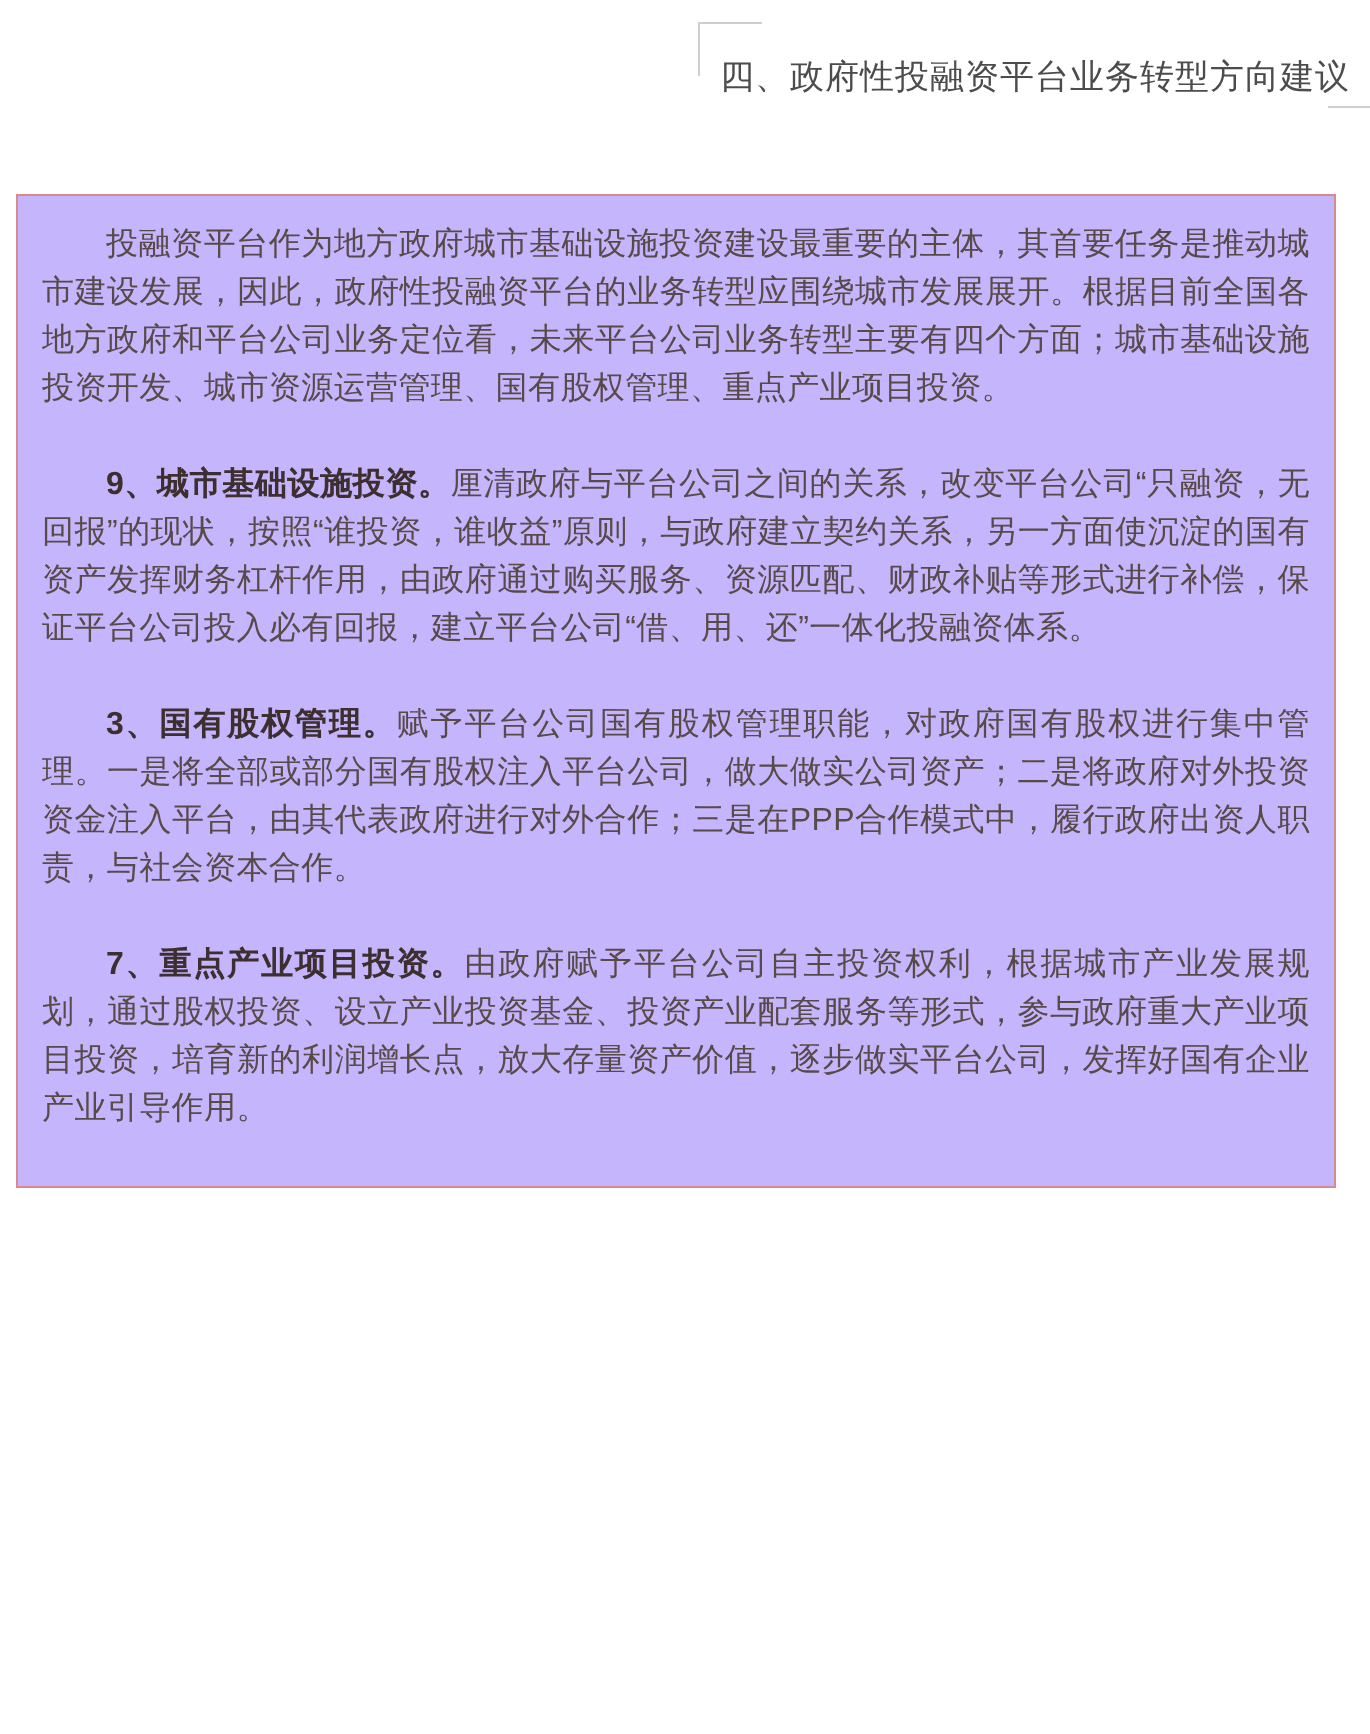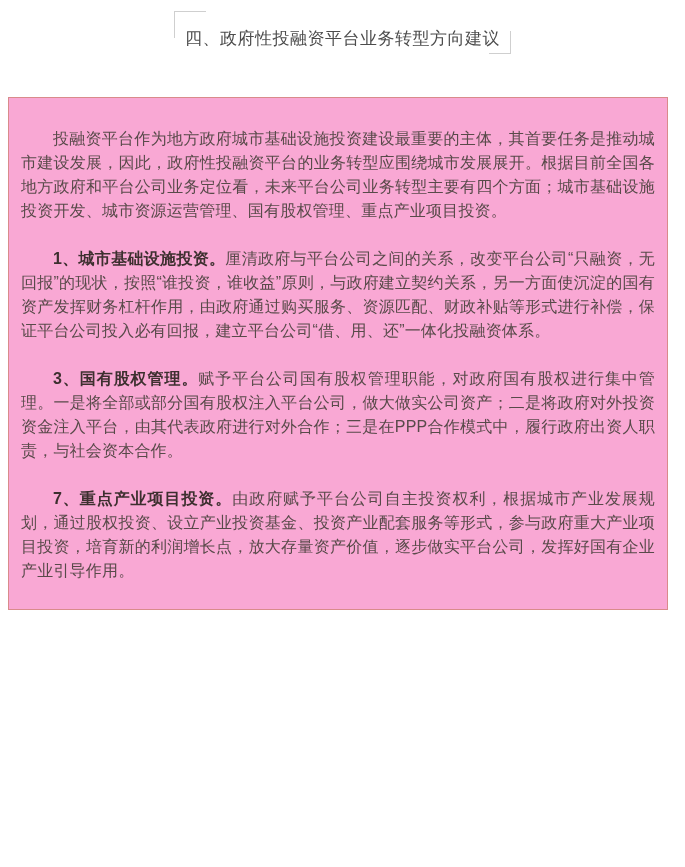--- a/index.html
+++ b/index.html
@@ -8,21 +8,21 @@
     background: #ffffff;
   }
   body {
     width: 685px;
     min-height: 867px;
     font-family: "Liberation Sans", "DejaVu Sans", sans-serif;
     -webkit-font-smoothing: antialiased;
   }
   
   .title-row {
-    text-align: center;
+    text-align: right;
     margin-top: 28px;
   }
   .title-wrap {
     display: inline-block;
     position: relative;
     padding: 0 10px;
   }
   .page-title {
     font-size: 17px;
     letter-spacing: 0.5px;
@@ -45,22 +45,22 @@
     bottom: -5px;
     width: 21px;
     height: 22px;
     border-right: 1px solid var(--bracket, #cfcfcf);
     border-bottom: 1px solid var(--bracket, #cfcfcf);
   }
   
   .content-box {
     margin: 48px 17px 24px 8px;
     border: 1px solid var(--box-border, #d98b8b);
-    background: #f9a8d4;
-    padding: 29px 12px 26px 12px;
+    background: #c4b5fd;
+    padding: 13px 12px 26px 12px;
   }
   .para {
     margin: 24px 0 0 0;
     font-size: 16px;
     line-height: 24px;
     color: var(--body-text, #594a4a);
     text-align: justify;
     text-indent: 2em;
     letter-spacing: 0.2px;
   }
@@ -79,17 +79,17 @@
   <div class="title-wrap">
     <div class="bracket-tl"></div>
     <div class="bracket-br"></div>
     <div class="page-title">四、政府性投融资平台业务转型方向建议</div>
   </div>
 </div>
 
 <div class="content-box">
   <div>
       <p class="para"><span>投融资平台作为地方政府城市基础设施投资建设最重要的主体，其首要任务是推动城市建设发展，因此，政府性投融资平台的业务转型应围绕城市发展展开。根据目前全国各地方政府和平台公司业务定位看，未来平台公司业务转型主要有四个方面；城市基础设施投资开发、城市资源运营管理、国有股权管理、重点产业项目投资。</span></p>
-      <p class="para"><strong>1、城市基础设施投资。</strong><span>厘清政府与平台公司之间的关系，改变平台公司“只融资，无回报”的现状，按照“谁投资，谁收益”原则，与政府建立契约关系，另一方面使沉淀的国有资产发挥财务杠杆作用，由政府通过购买服务、资源匹配、财政补贴等形式进行补偿，保证平台公司投入必有回报，建立平台公司“借、用、还”一体化投融资体系。</span></p>
+      <p class="para"><strong>9、城市基础设施投资。</strong><span>厘清政府与平台公司之间的关系，改变平台公司“只融资，无回报”的现状，按照“谁投资，谁收益”原则，与政府建立契约关系，另一方面使沉淀的国有资产发挥财务杠杆作用，由政府通过购买服务、资源匹配、财政补贴等形式进行补偿，保证平台公司投入必有回报，建立平台公司“借、用、还”一体化投融资体系。</span></p>
       <p class="para"><strong>3、国有股权管理。</strong><span>赋予平台公司国有股权管理职能，对政府国有股权进行集中管理。一是将全部或部分国有股权注入平台公司，做大做实公司资产；二是将政府对外投资资金注入平台，由其代表政府进行对外合作；三是在PPP合作模式中，履行政府出资人职责，与社会资本合作。</span></p>
       <p class="para"><strong>7、重点产业项目投资。</strong><span>由政府赋予平台公司自主投资权利，根据城市产业发展规划，通过股权投资、设立产业投资基金、投资产业配套服务等形式，参与政府重大产业项目投资，培育新的利润增长点，放大存量资产价值，逐步做实平台公司，发挥好国有企业产业引导作用。</span></p>
     </div>
 </div>
 
 </body></html>

